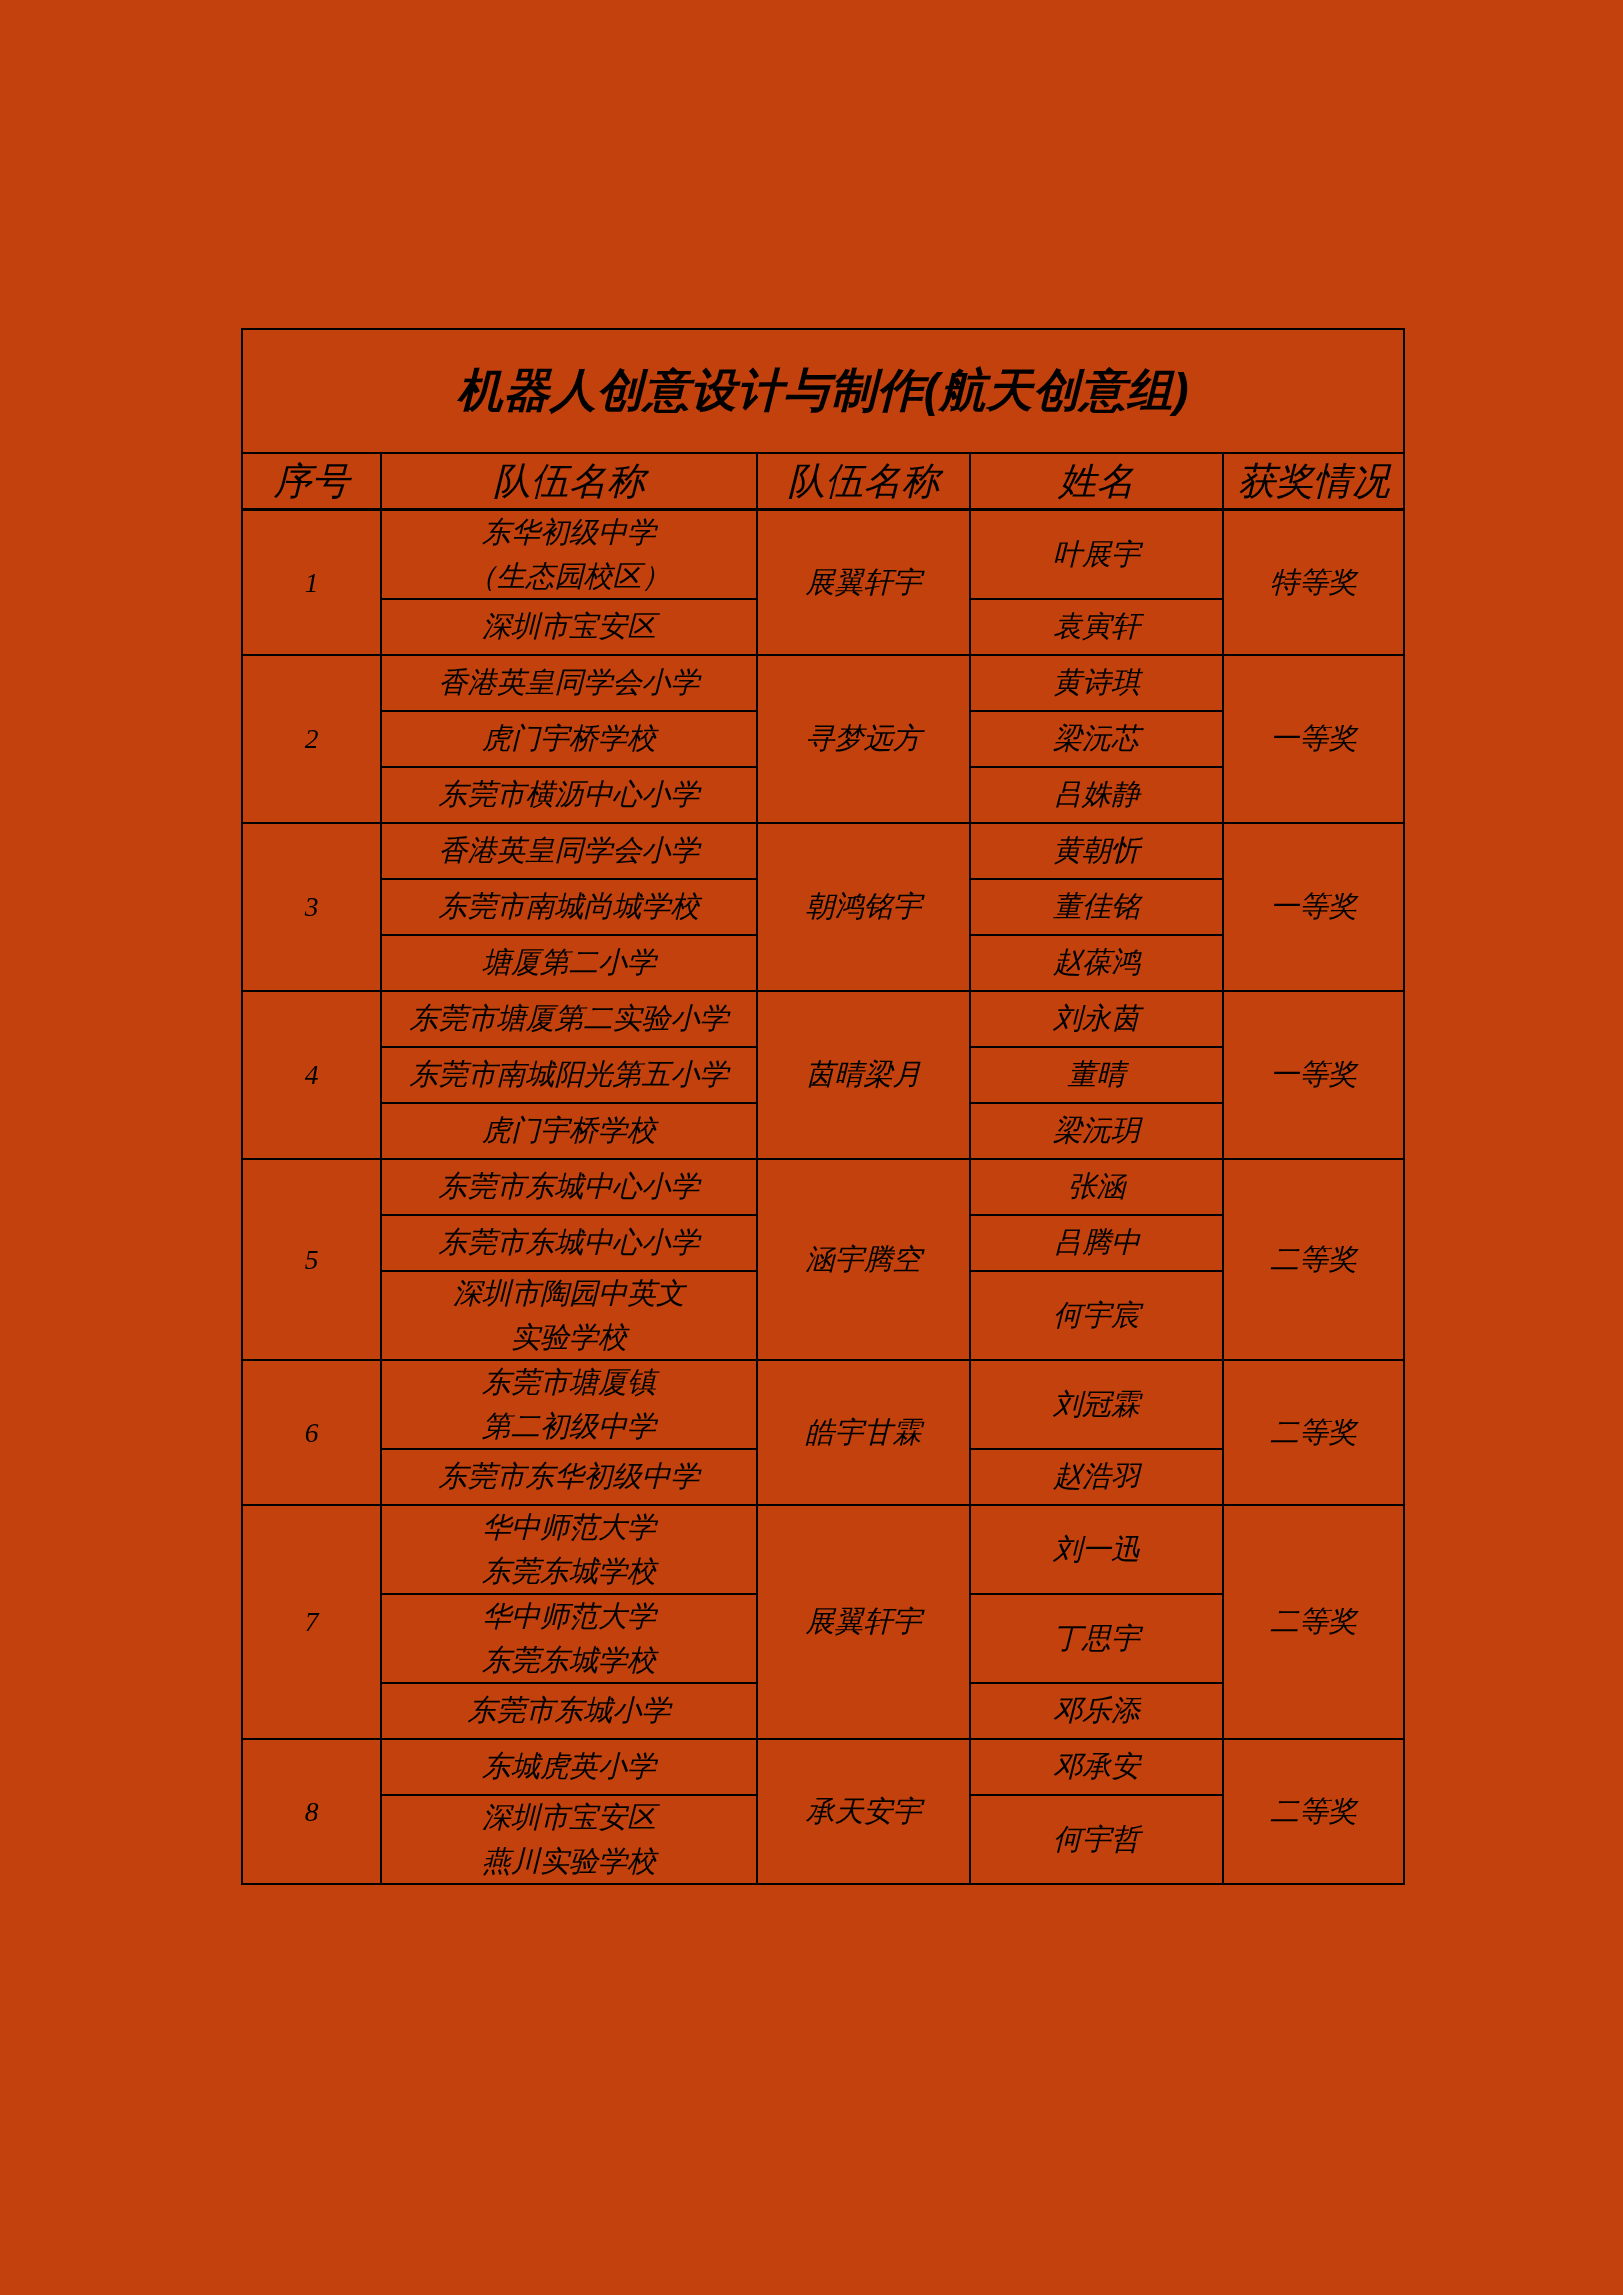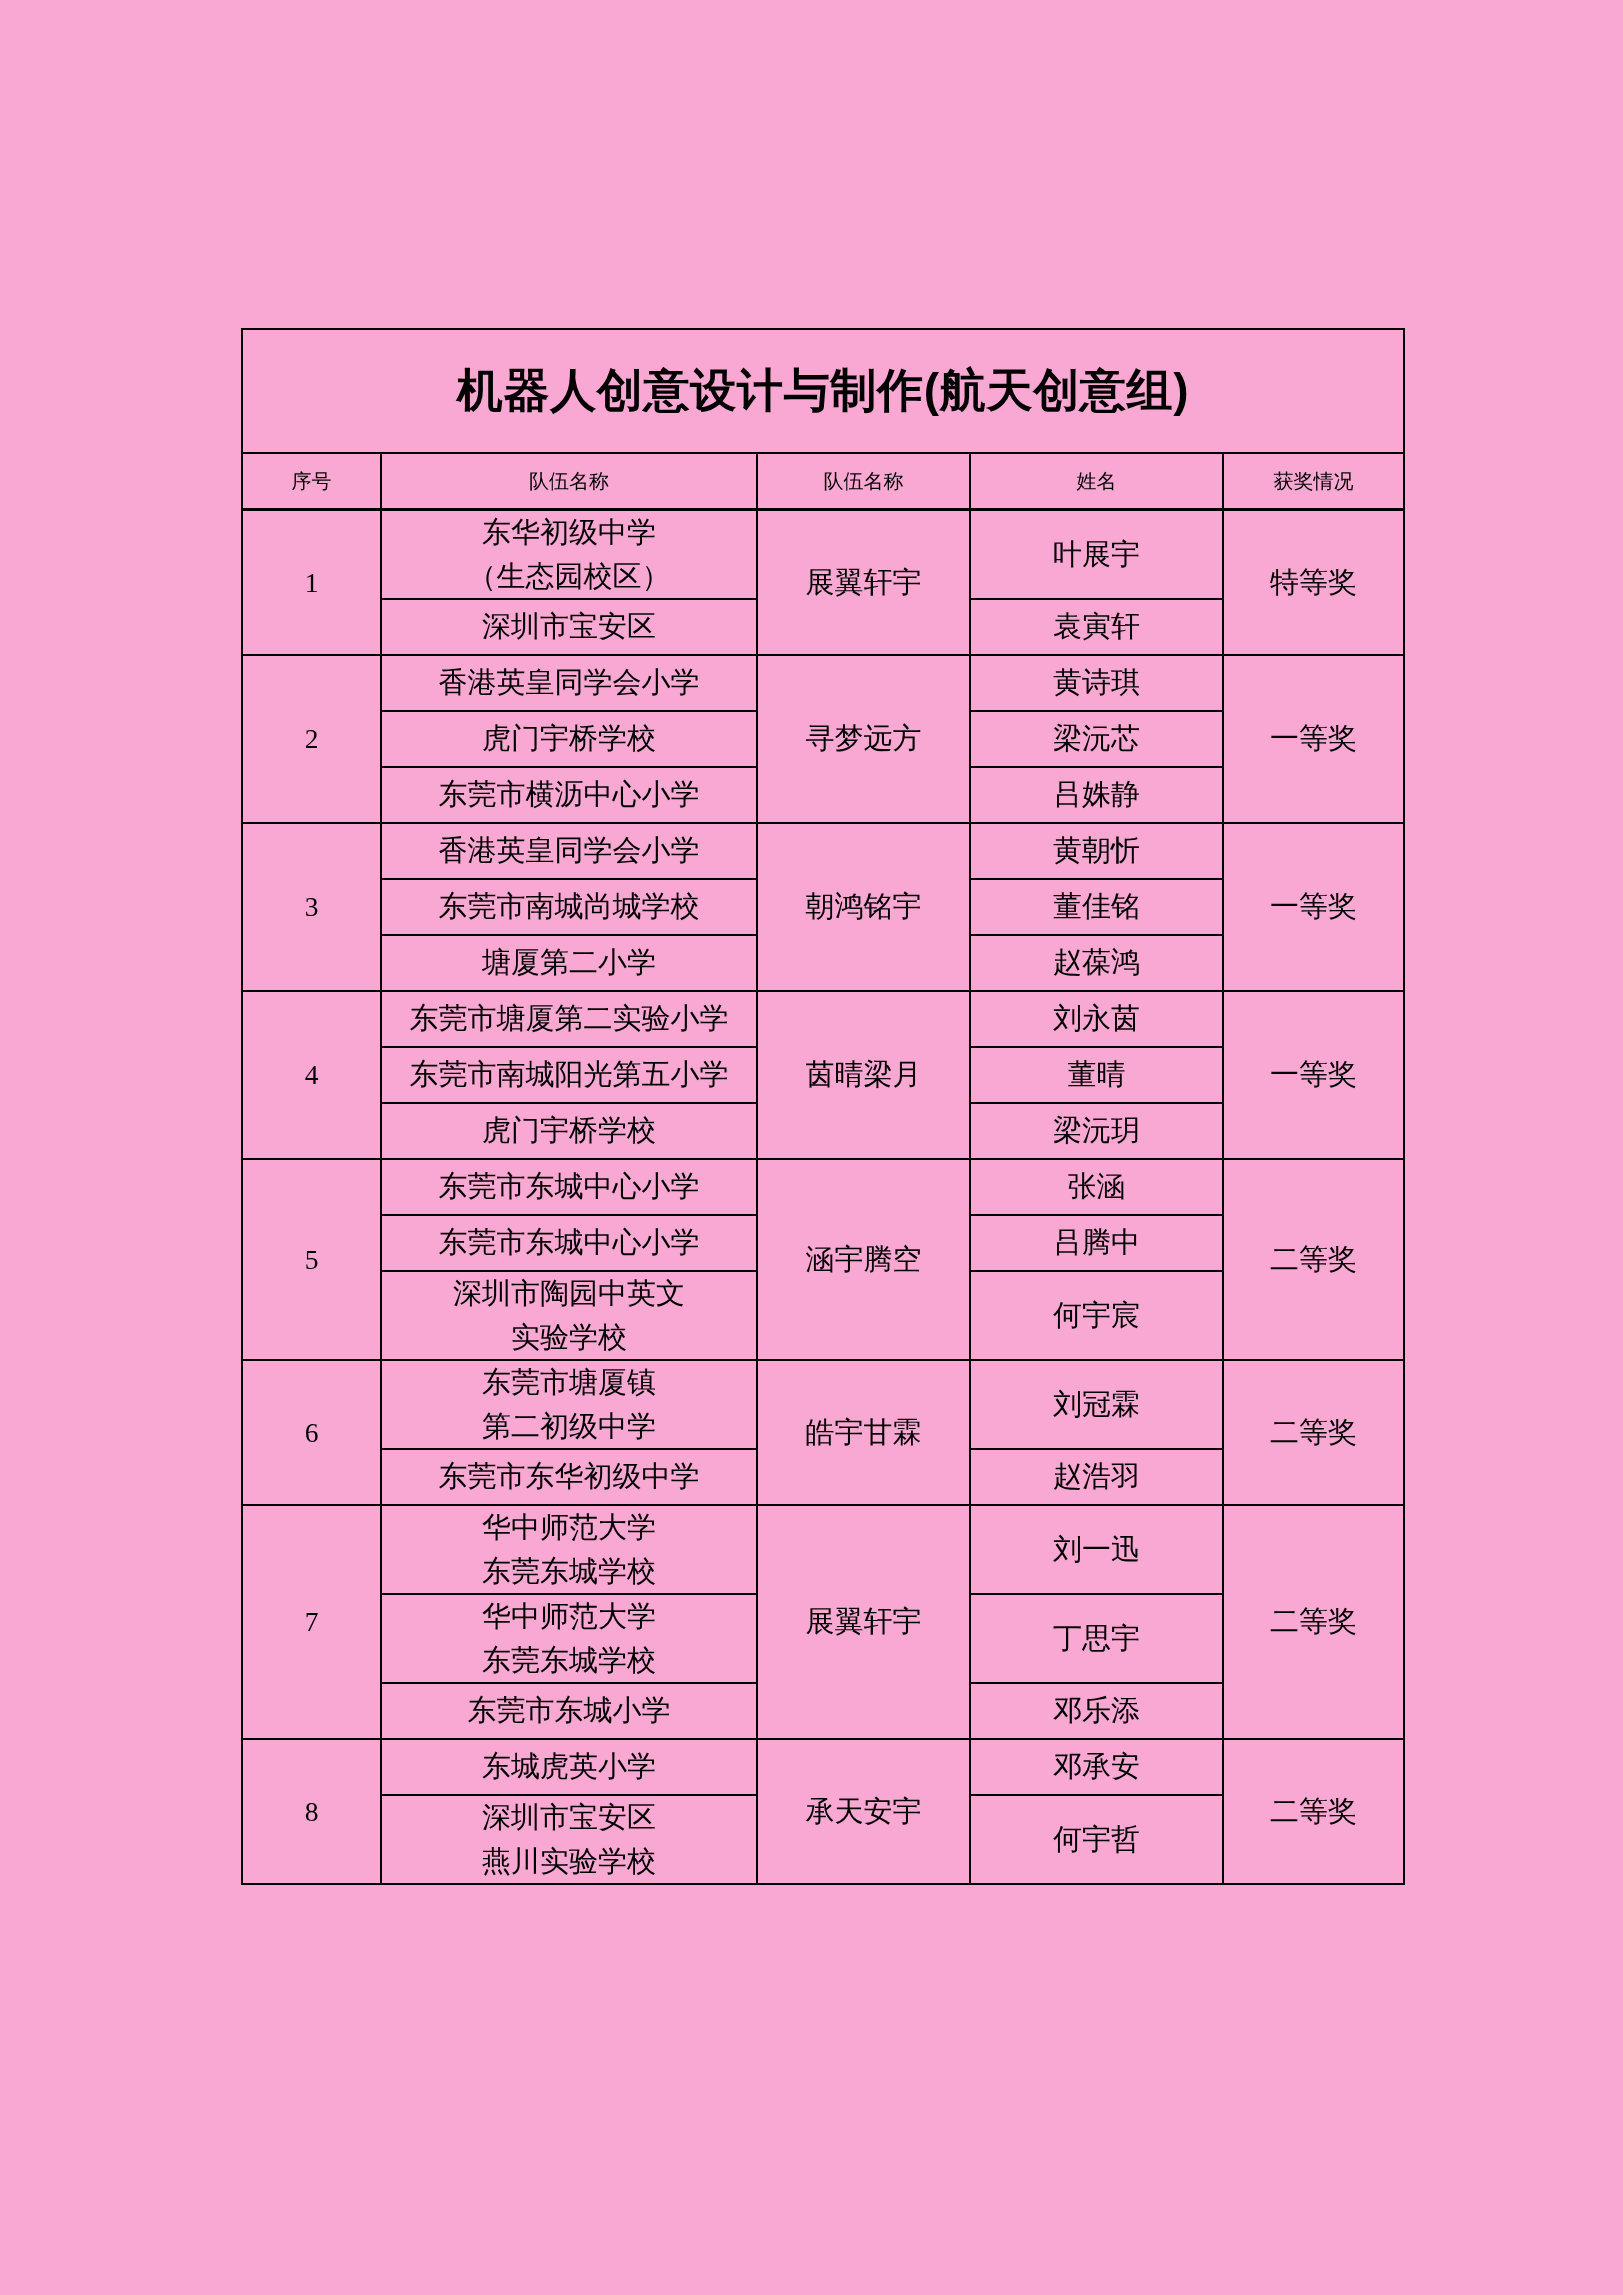--- a/index.html
+++ b/index.html
@@ -7,22 +7,23 @@
     width: 1623px;
     height: 2295px;
     background: #ffffff;
     font-family: "Liberation Serif", "DejaVu Serif", serif;
     color: #000000;
   }
   .page {
     position: relative;
     width: 1623px;
     height: 2295px;
-    background: #f9a8d4;
+    background: #c2410c;
     overflow: hidden;
+    font-style: italic;
   }
   .doc-table-wrap {
     position: absolute;
     left: 241px;
     top: 328px;
     width: 1162px;
   }
   table.award-table {
     border-collapse: collapse;
     table-layout: fixed;
@@ -45,21 +46,21 @@
     height: 122px;
     font-family: "Liberation Sans", "DejaVu Sans", sans-serif;
     font-weight: bold;
     font-size: 46px;
     letter-spacing: 0.7px;
     border-bottom-width: 2.6px;
   }
   tr.header-row th {
     height: 54px;
     font-weight: normal;
-    font-size: 20px;
+    font-size: 38px;
     border-bottom-width: 3.3px;
   }
   tbody td {
     font-size: 29px;
     line-height: 1.5;
   }
   td.cell-serial { font-size: 27.5px; }
 </style>
 </head>
 <body>

